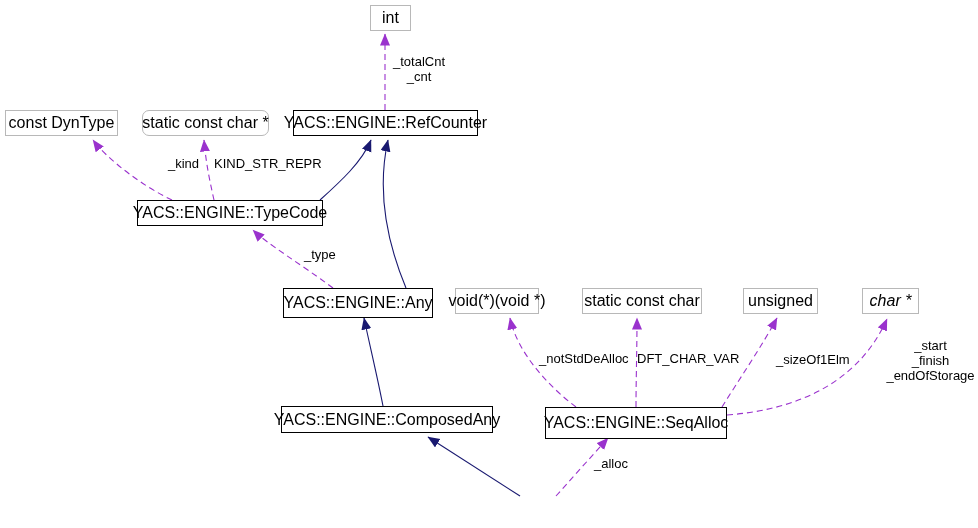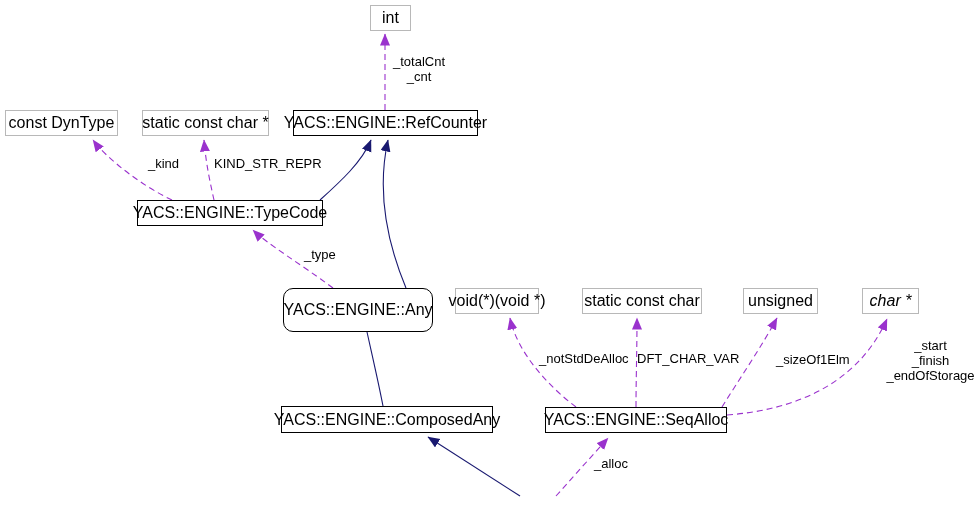--- a/index.html
+++ b/index.html
@@ -74,45 +74,45 @@
     <path class="edge-usage" d="M 576,407 C 548,386 517,352 510,318" marker-end="url(#arr-usage)"></path>
     <path class="edge-usage" d="M 636,407 C 636,380 637,350 637,318" marker-end="url(#arr-usage)"></path>
     <path class="edge-usage" d="M 722,407 C 740,378 762,346 777,318" marker-end="url(#arr-usage)"></path>
     <path class="edge-usage" d="M 727,415 C 795,410 858,384 887,319" marker-end="url(#arr-usage)"></path>
   </svg>
 
   <div class="node gray" style="left:370px;top:5px;width:41px;height:26px;">int</div>
 
   <div class="node gray" style="left:5px;top:110px;width:113px;height:26px;">const DynType</div>
 
-  <div class="node gray" style="left:142px;top:110px;width:127px;height:26px;">static const char *</div>
+  <div class="node gray" style="left:142px;top:110px;width:127px;height:26px;border-radius:7px;">static const char *</div>
 
   <div class="node" style="left:293px;top:110px;width:185px;height:26px;">YACS::ENGINE::RefCounter</div>
 
   <div class="node" style="left:137px;top:200px;width:186px;height:26px;">YACS::ENGINE::TypeCode</div>
 
-  <div class="node" style="left:283px;top:288px;width:150px;height:44px;border-radius:10px;">YACS::ENGINE::Any</div>
+  <div class="node" style="left:283px;top:288px;width:150px;height:30px;">YACS::ENGINE::Any</div>
 
   <div class="node gray" style="left:455px;top:288px;width:84px;height:26px;">void(*)(void *)</div>
 
   <div class="node gray" style="left:582px;top:288px;width:120px;height:26px;">static const char</div>
 
   <div class="node gray" style="left:743px;top:288px;width:75px;height:26px;">unsigned</div>
 
   <div class="node gray" style="left:862px;top:288px;width:57px;height:26px;font-style:italic;">char *</div>
 
   <div class="node" style="left:281px;top:406px;width:212px;height:27px;">YACS::ENGINE::ComposedAny</div>
 
-  <div class="node" style="left:545px;top:407px;width:182px;height:26px;">YACS::ENGINE::SeqAlloc</div>
+  <div class="node" style="left:545px;top:407px;width:182px;height:32px;">YACS::ENGINE::SeqAlloc</div>
 
 
   <div class="edge-label center" style="left:390px;top:54px;width:58px;">_totalCnt
 _cnt</div>
 
-  <div class="edge-label" style="left:148px;top:156px;">_kind</div>
+  <div class="edge-label" style="left:168px;top:156px;">_kind</div>
 
   <div class="edge-label" style="left:214px;top:156px;">KIND_STR_REPR</div>
 
   <div class="edge-label" style="left:304px;top:247px;">_type</div>
 
   <div class="edge-label" style="left:539px;top:351px;">_notStdDeAlloc</div>
 
   <div class="edge-label" style="left:637px;top:351px;">DFT_CHAR_VAR</div>
 
   <div class="edge-label" style="left:776px;top:352px;">_sizeOf1Elm</div>

